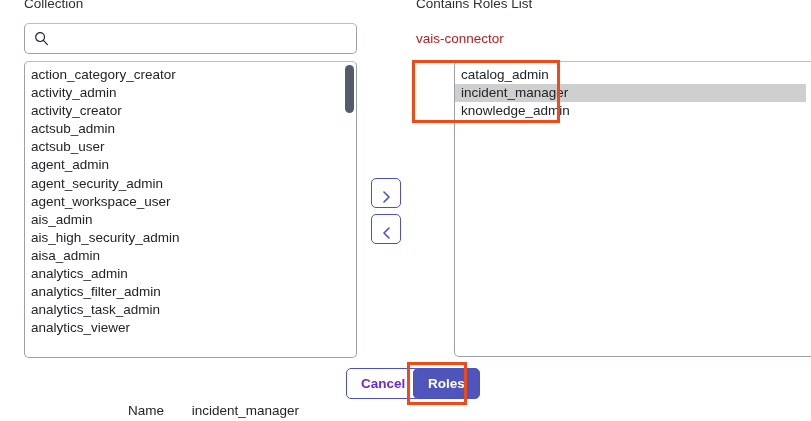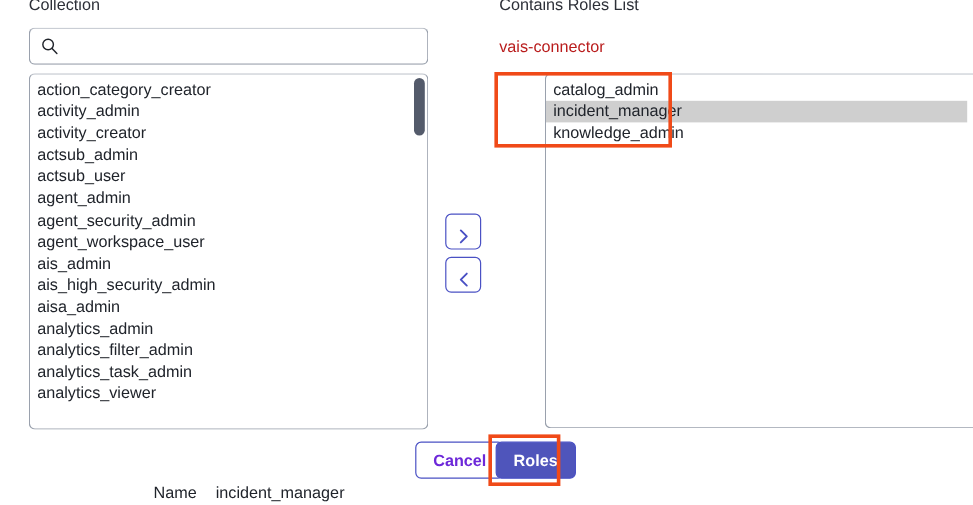--- a/index.html
+++ b/index.html
@@ -194,21 +194,21 @@
   
   #name-row {
     position: absolute;
     left: 128px;
     top: 403px;
     font-size: 13.5px;
     line-height: 16px;
     white-space: nowrap;
     color: #20242b;
   }
-  #name-row .lbl { margin-right: 12px; }
+  #name-row .lbl { margin-right: 24px; }
 
   
   .annot {
     position: absolute;
     border: 3px solid #f04a18;
     box-sizing: border-box;
     pointer-events: none;
     background: transparent;
   }
   #annot-roles { left: 412px; top: 60px; width: 148px; height: 63px; }

